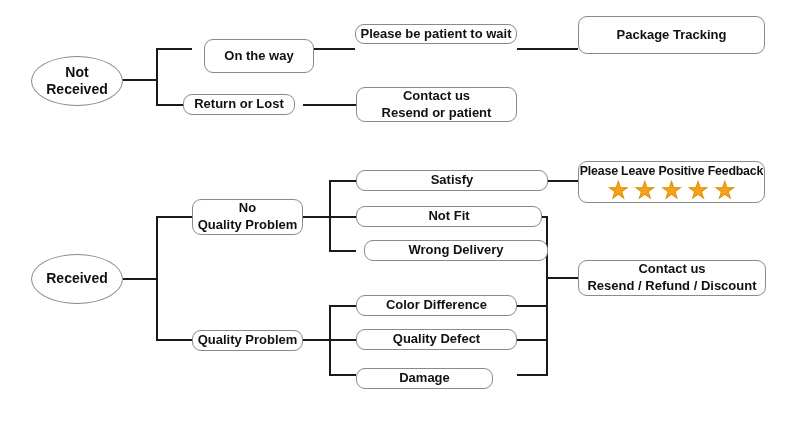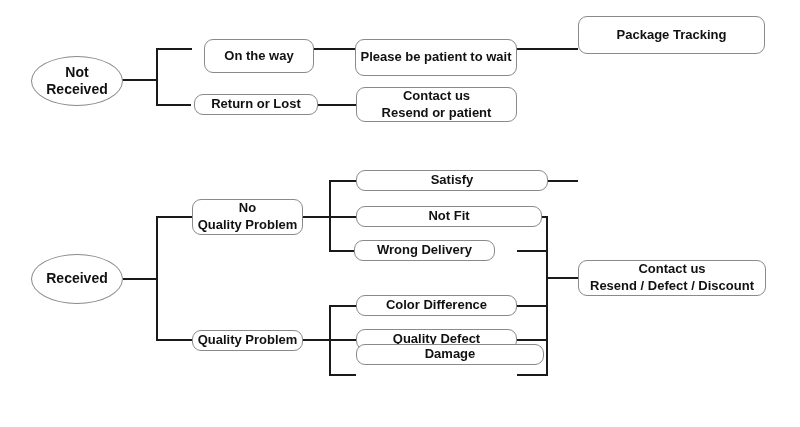--- a/index.html
+++ b/index.html
@@ -105,29 +105,29 @@
 
   <div class="ellipse" style="left:31px;top:56px;width:92px;height:50px">
     <span>Not</span>
     <span>Received</span>
   </div>
 
   <div class="node" style="left:204px;top:39px;width:110px;height:34px">
     <span>On the way</span>
   </div>
 
-  <div class="node" style="left:355px;top:39px;width:162px;height:37px">
+  <div class="node" style="left:355px;top:24px;width:162px;height:20px">
     <span>Please be patient to wait</span>
   </div>
 
   <div class="node" style="left:578px;top:16px;width:187px;height:38px">
     <span>Package Tracking</span>
   </div>
 
-  <div class="node" style="left:194px;top:94px;width:124px;height:21px">
+  <div class="node" style="left:183px;top:94px;width:112px;height:21px">
     <span>Return or Lost</span>
   </div>
 
   <div class="node" style="left:356px;top:87px;width:161px;height:35px">
     <span>Contact us</span>
     <span>Resend or patient</span>
   </div>
 
   <div class="ellipse" style="left:31px;top:254px;width:92px;height:50px">
     <span>Received</span>
@@ -135,43 +135,47 @@
 
   <div class="node" style="left:192px;top:199px;width:111px;height:36px">
     <span>No</span>
     <span>Quality Problem</span>
   </div>
 
   <div class="node" style="left:356px;top:170px;width:192px;height:21px">
     <span>Satisfy</span>
   </div>
 
+  <div class="node" style="left:578px;top:161px;width:187px;height:42px">
+    <span class="feedback-label">Please Leave Positive Feedback</span>
+    <span class="stars">★★★★★</span>
+  </div>
 
   <div class="node" style="left:356px;top:206px;width:186px;height:21px">
     <span>Not Fit</span>
   </div>
 
-  <div class="node" style="left:354px;top:240px;width:141px;height:21px">
+  <div class="node" style="left:364px;top:240px;width:184px;height:21px">
     <span>Wrong Delivery</span>
   </div>
 
   <div class="node" style="left:192px;top:330px;width:111px;height:21px">
     <span>Quality Problem</span>
   </div>
 
   <div class="node" style="left:356px;top:329px;width:161px;height:21px">
     <span>Quality Defect</span>
   </div>
 
   <div class="node" style="left:356px;top:295px;width:161px;height:21px">
     <span>Color Difference</span>
   </div>
 
-  <div class="node" style="left:356px;top:344px;width:188px;height:21px">
+  <div class="node" style="left:356px;top:368px;width:137px;height:21px">
     <span>Damage</span>
   </div>
 
   <div class="node" style="left:578px;top:260px;width:188px;height:36px">
     <span>Contact us</span>
-    <span>Resend / Defect / Discount</span>
+    <span>Resend / Refund / Discount</span>
   </div>
 
 </div>
 
 </body></html>

